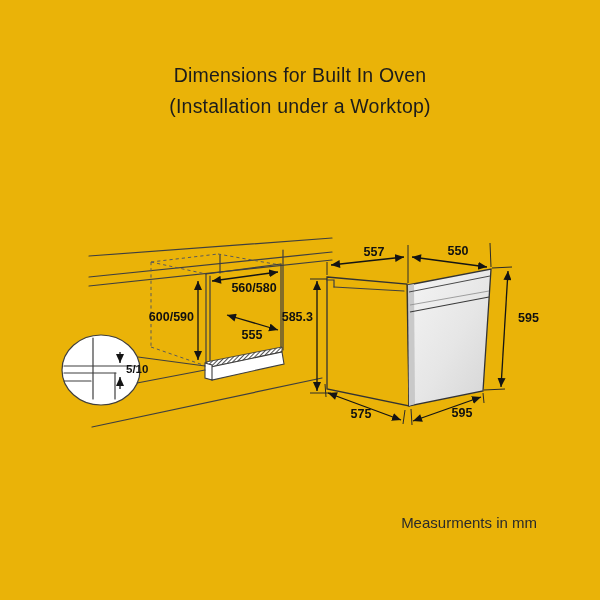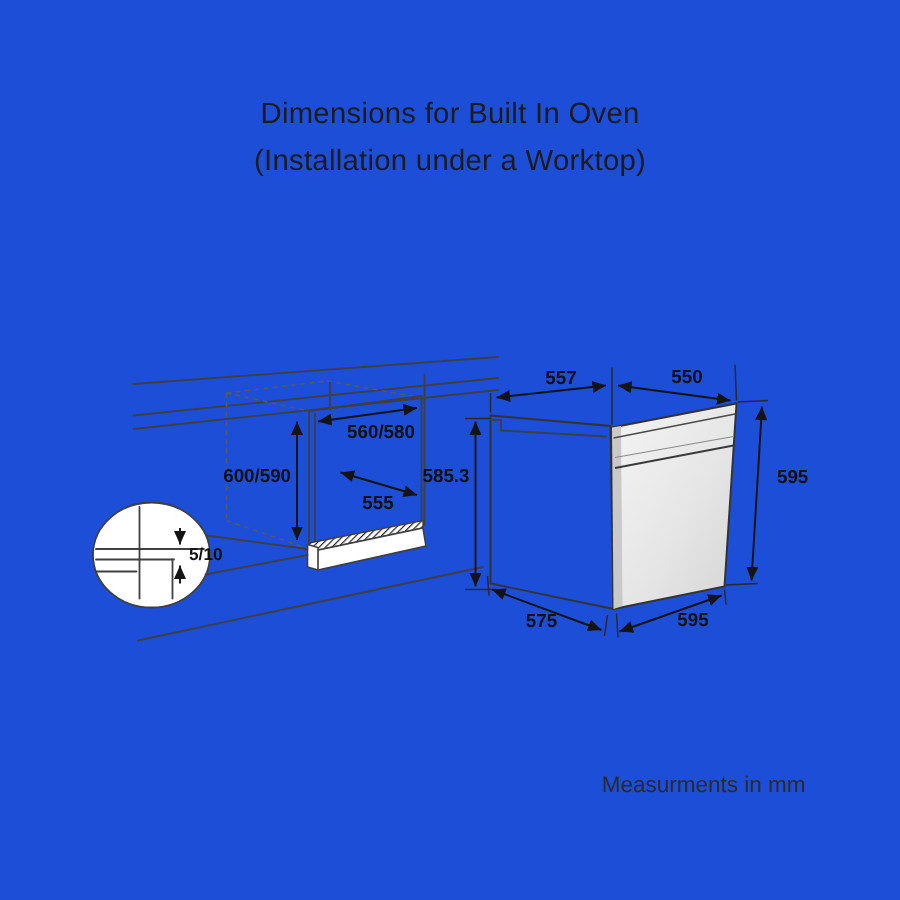--- a/index.html
+++ b/index.html
@@ -1,16 +1,16 @@
 <!DOCTYPE html>
 <html><head>
 <meta charset="utf-8">
 <style>
   html,body{margin:0;padding:0;background:#ffffff;}
-  .page{width:600px;height:600px;background:#1d4ed8;position:relative;overflow:hidden;
+  .page{width:600px;height:600px;background:#eab308;position:relative;overflow:hidden;
         font-family:"Liberation Sans", sans-serif;}
   svg{display:block;}
   .title-text{font-family:"Liberation Sans", sans-serif;font-size:19.5px;fill:#1c1c1c;letter-spacing:.2px;}
   .dim-label{font-family:"Liberation Sans", sans-serif;font-size:12.5px;font-weight:bold;fill:#111111;}
   .dim-label-sm{font-family:"Liberation Sans", sans-serif;font-size:11.5px;font-weight:bold;fill:#111111;}
   .footer-text{font-family:"Liberation Sans", sans-serif;font-size:15px;fill:#2a2a2a;}
   .draw{stroke:#3f3f3f;stroke-width:1.2;fill:none;stroke-linecap:round;}
   .draw-thick{stroke:#333333;stroke-width:1.3;fill:none;}
   .dashed{stroke:#5a5a5a;stroke-width:1;fill:none;stroke-dasharray:3.2,3;}
   .dim{stroke:#141414;stroke-width:1.3;fill:none;}

